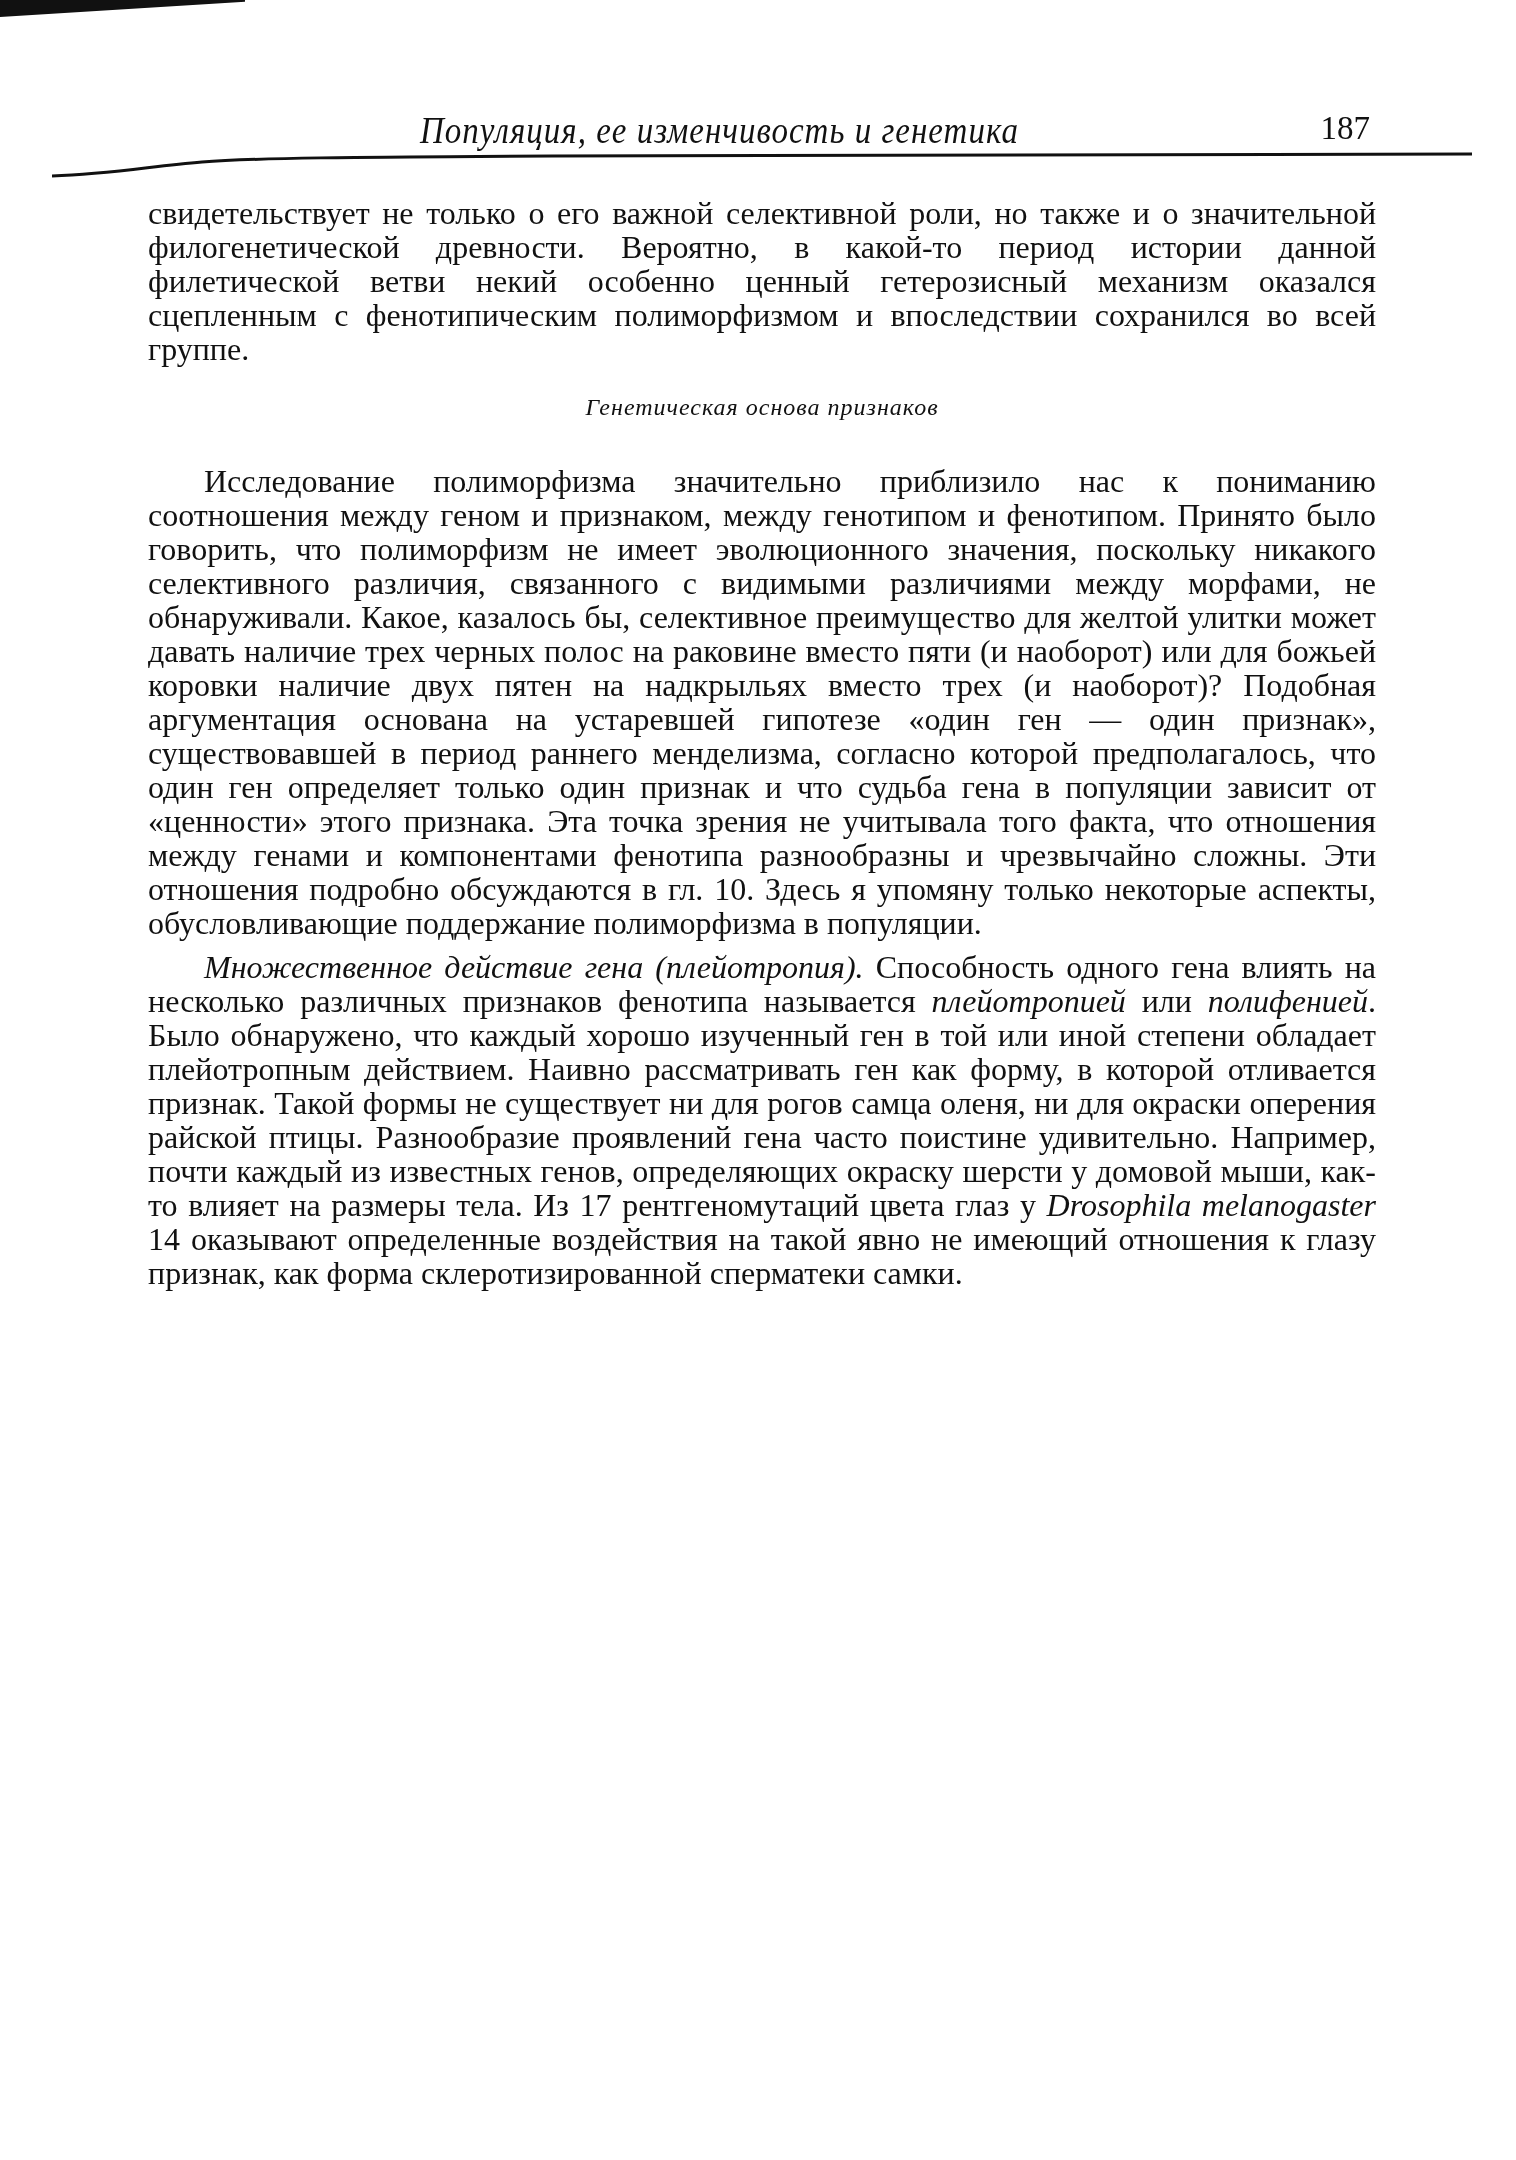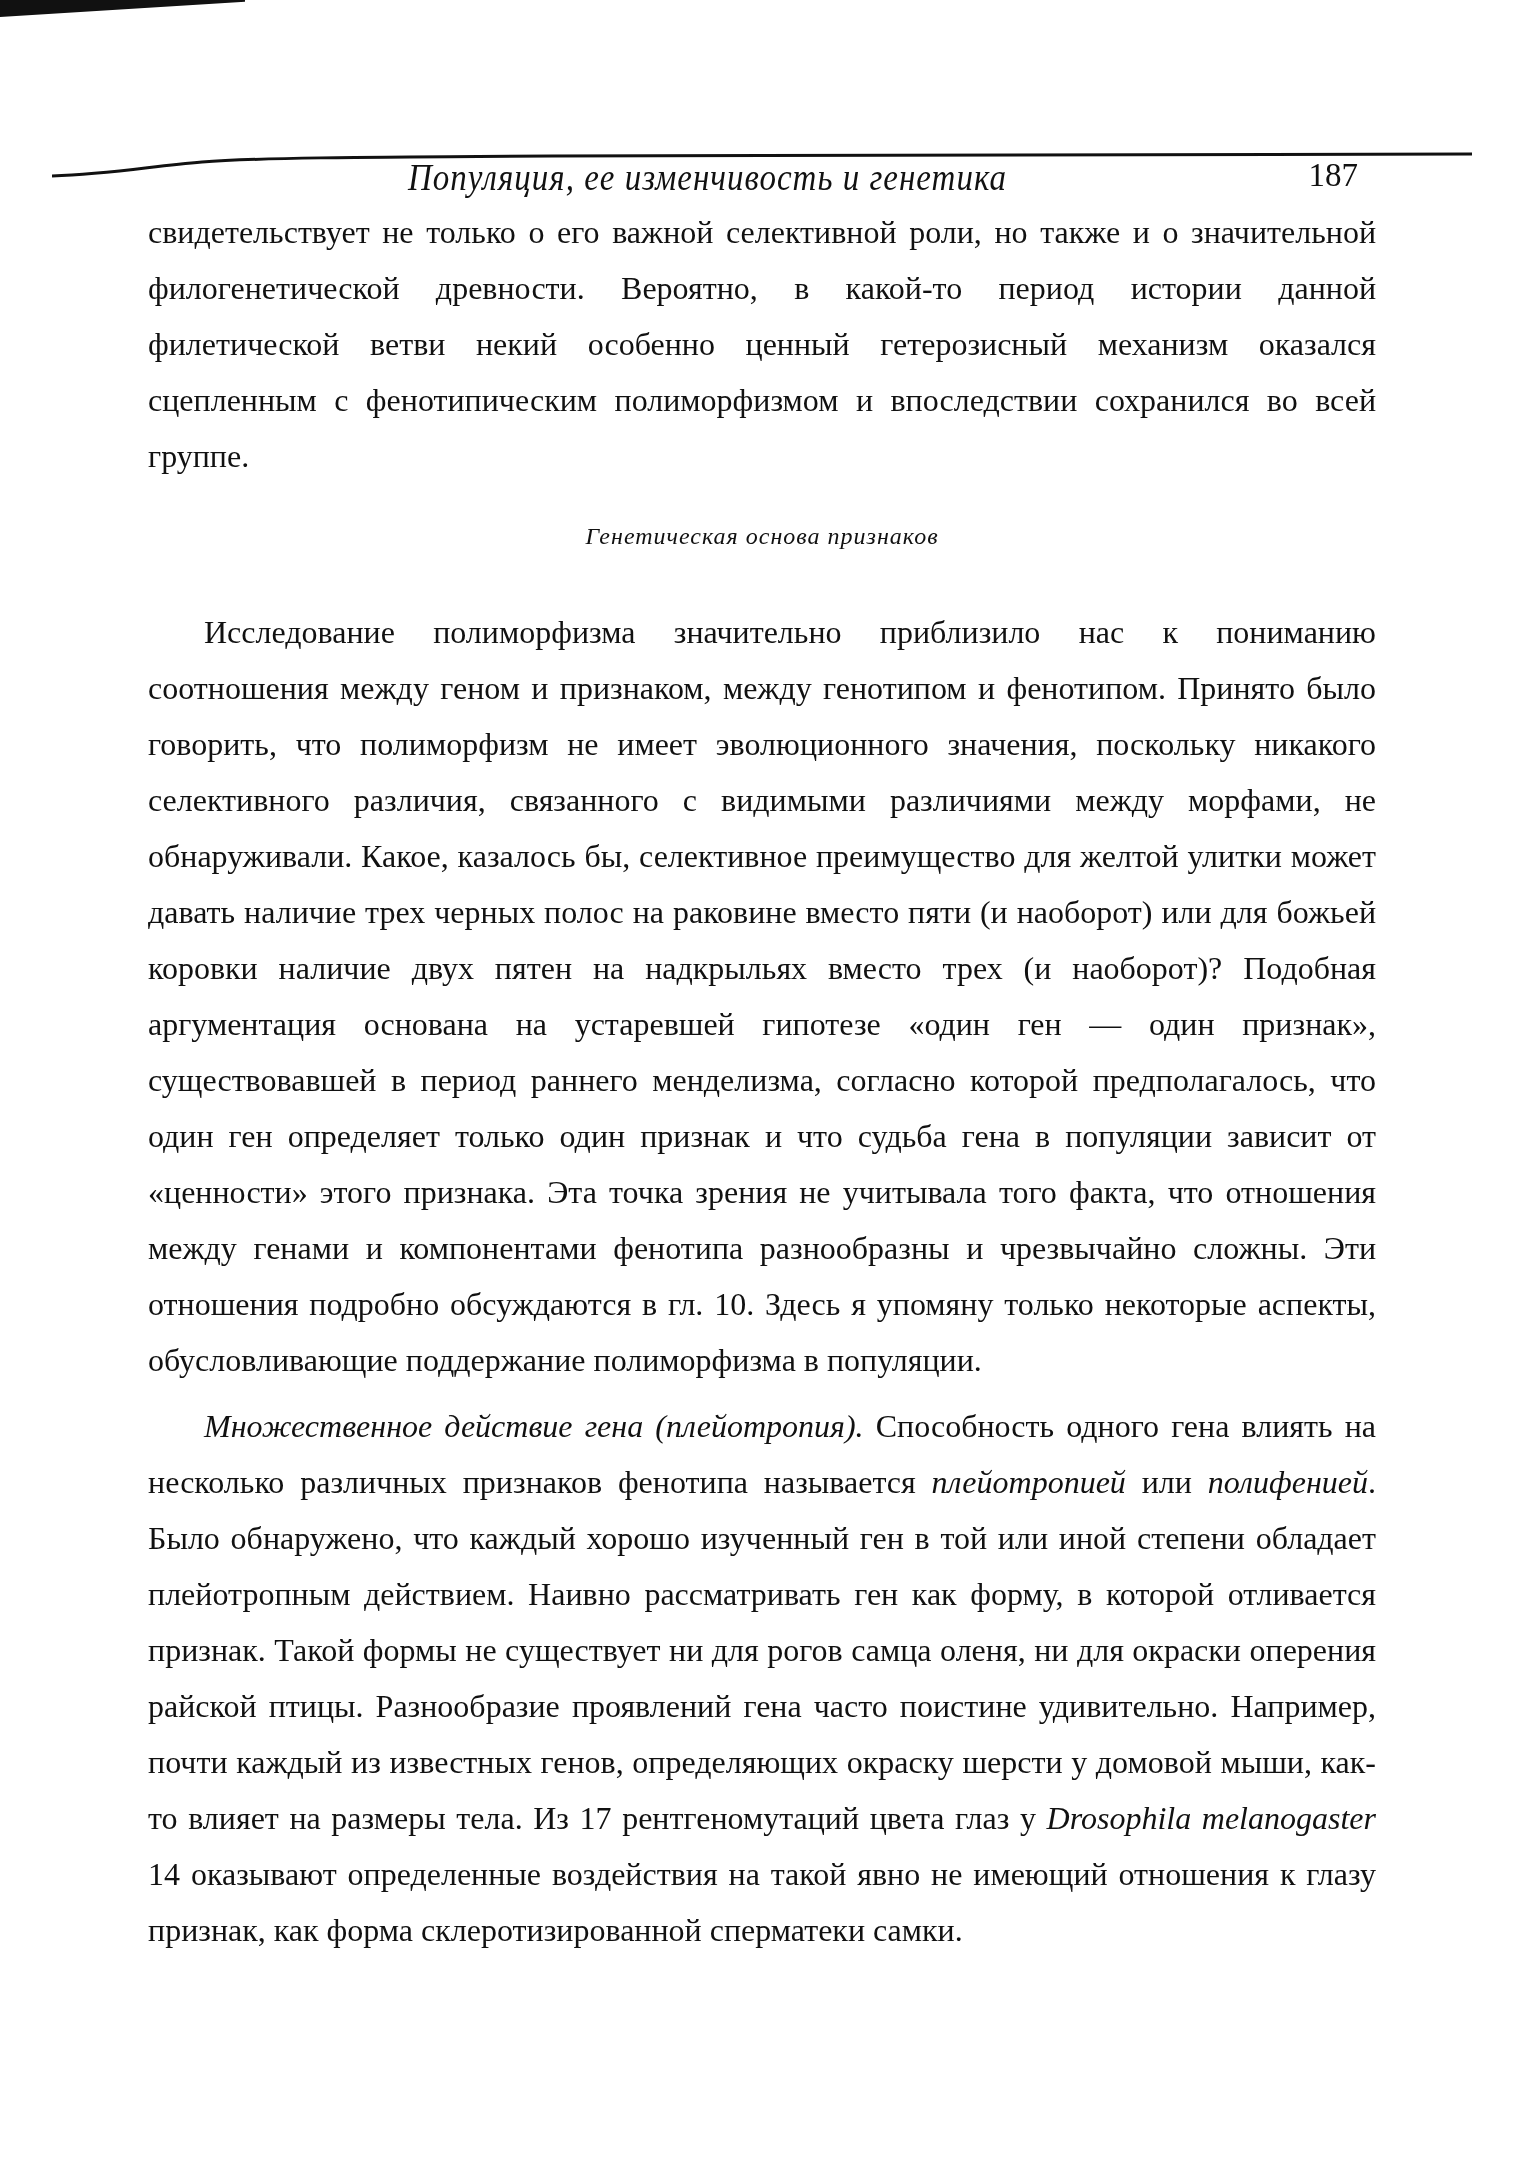--- a/index.html
+++ b/index.html
@@ -1,26 +1,26 @@
 <!DOCTYPE html>
 <html><head>
   <meta charset="utf-8">
   <style>
     html, body { margin: 0; padding: 0; background: #ffffff; }
     body { width: 1516px; height: 2160px; position: relative; overflow: hidden;
            font-family: "Liberation Serif", "DejaVu Serif", serif; color: #111; }
     .scan-mark { position: absolute; left: 0; top: 0; width: 245px; height: 17px;
                  background: #111; clip-path: polygon(0 0, 100% 0, 100% 10%, 0 100%); }
-    .running-head { position: absolute; left: 408px; top: 110px; width: 950px; height: 46px; margin-top: 47px; }
+    .running-head { position: absolute; left: 420px; top: 110px; width: 950px; height: 46px; }
     .head-title { position: absolute; left: 0; top: 0; font-style: italic; font-size: 33px;
                   letter-spacing: 1px; transform: scaleY(1.15); transform-origin: left top; }
     .page-number { position: absolute; right: 0; top: 0; font-size: 33px; }
     .head-rule { position: absolute; left: 52px; top: 152px; width: 1420px; height: 26px; }
-    .page-body { position: absolute; left: 148px; top: 204px; width: 1228px;
-                 font-size: 32px; line-height: 56px; text-align: justify; }
+    .page-body { position: absolute; left: 148px; top: 196px; width: 1228px;
+                 font-size: 32px; line-height: 34px; text-align: justify; }
     .page-body p { margin: 0; text-indent: 0; }
     .page-body p.indent { text-indent: 56px; }
     .section-heading { text-align: center !important; font-style: italic; font-size: 24px;
                        margin: 24px 0 40px 0 !important; letter-spacing: 1px; }
     .it { font-style: italic; }
     .gap-small { margin-top: 10px !important; }
   </style>
 </head>
 <body>
 

